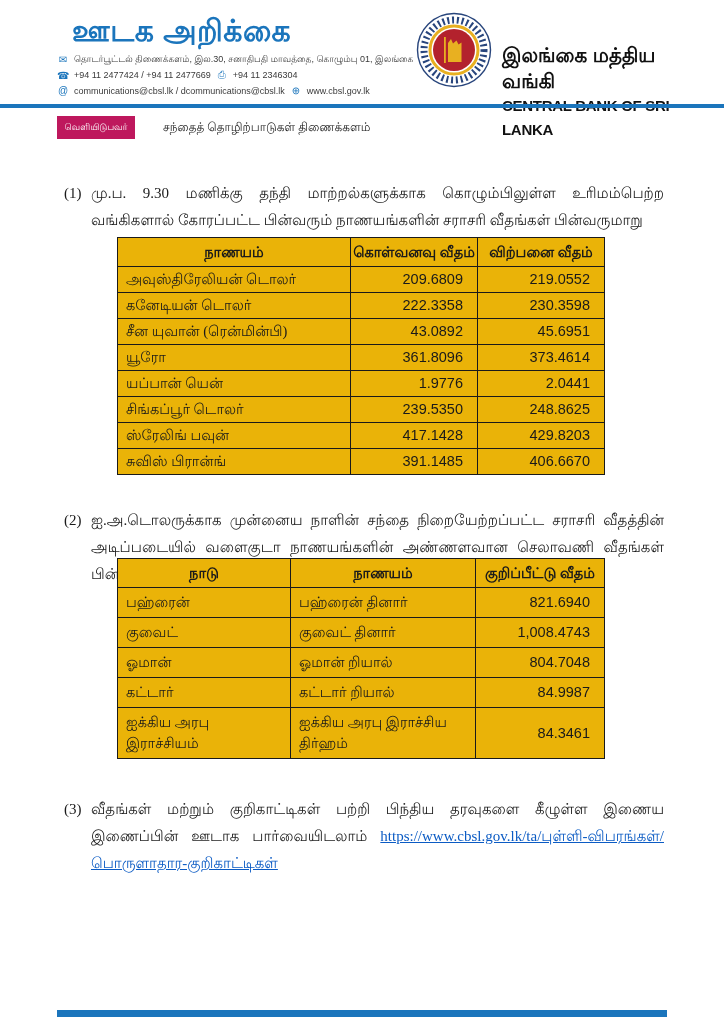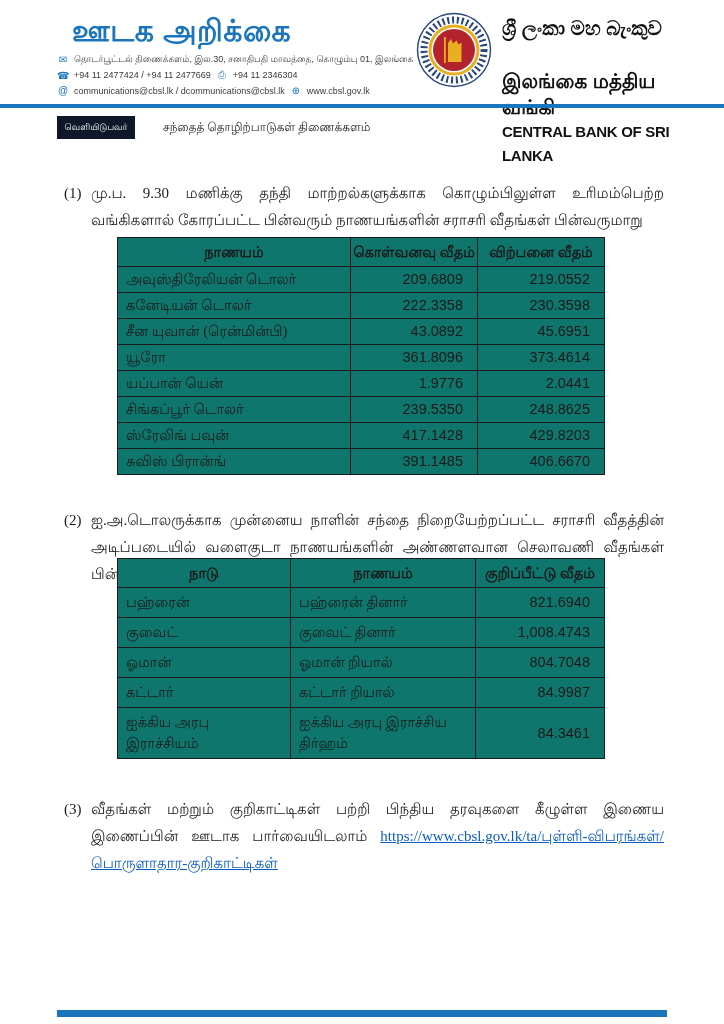--- a/index.html
+++ b/index.html
@@ -21,33 +21,33 @@
   .seal { position:absolute; left:416px; top:12px; width:76px; height:76px; }
   .bank-names { position:absolute; left:502px; top:15px; width:200px; color:#111; }
   .bank-si { font-size:20px; font-weight:bold; line-height:26px; font-family:"Liberation Sans", sans-serif; }
   .bank-ta { font-size:20px; font-weight:bold; line-height:26px; font-family:"Liberation Sans", sans-serif;margin-top:27px; }
   .bank-en { font-size:15px; font-weight:800; line-height:24px; letter-spacing:-0.3px; font-family:"Liberation Sans", sans-serif; }
   .rule { position:absolute; left:0; top:104px; width:724px; height:4px; background:#1b75bc; }
   
   .meta { position:absolute; left:57px; top:116px; }
   .meta-row { display:flex; align-items:center; margin-bottom:6px; }
   .chip {
-    width:78px; height:23px; background:#0f172a; color:#fff;
+    width:78px; height:23px; background:#be185d; color:#fff;
     font-family:"Liberation Sans", sans-serif; font-size:9px;
     display:flex; align-items:center; justify-content:center;
   }
   .meta-val { margin-left:28px; font-size:12px; }
   
   .para { position:absolute; left:64px; display:flex; width:600px; }
   .para-num { width:27px; flex:none; font-size:15px; line-height:27px; }
   .para-text { width:573px; font-size:15px; line-height:27px; text-align:justify; }
   .para1 { top:180px; } .para2 { top:507px; } .para3 { top:796px; }
   a.doc-link { color:#0b5bc4; text-decoration:underline; }
   
-  table { position:absolute; left:117px; border-collapse:collapse; table-layout:fixed; width:487px; background:#0f766e; }
+  table { position:absolute; left:117px; border-collapse:collapse; table-layout:fixed; width:487px; background:#eab308; }
   th, td { border:1px solid #1a1a1a; font-size:14.5px; vertical-align:middle; }
   th { font-weight:bold; text-align:center; padding:4px 2px; line-height:20px; }
   .t1 { top:237px; }
   .t1 th:nth-child(1){ width:233px; } .t1 th:nth-child(2){ width:127px; } .t1 th:nth-child(3){ width:127px; }
   .t1 td { padding:2px 8px; line-height:21px; }
   .t1 td:nth-child(2), .t1 td:nth-child(3) { text-align:right; padding-right:14px; font-family:"Liberation Sans", sans-serif; }
   .t2 { top:558px; }
   .t2 th:nth-child(1){ width:173px; } .t2 th:nth-child(2){ width:185px; } .t2 th:nth-child(3){ width:129px; }
   .t2 td { padding:4px 8px; line-height:21px; }
   .t2 td:nth-child(3) { text-align:right; padding-right:14px; font-family:"Liberation Sans", sans-serif; }
@@ -83,21 +83,20 @@
   <svg class="seal" viewBox="0 0 76 76">
     <circle cx="38" cy="38" r="36.5" fill="#ffffff" stroke="#28457c" stroke-width="1.4"></circle>
     <circle cx="38" cy="38" r="30" fill="none" stroke="#28457c" stroke-width="7" stroke-dasharray="2 2.8"></circle>
     <circle cx="38" cy="38" r="24" fill="none" stroke="#e8b021" stroke-width="3"></circle>
     <circle cx="38" cy="38" r="21" fill="#b3222d"></circle>
     <rect x="28" y="25" width="1.8" height="26" fill="#e8b021"></rect>
     <path d="M32 50 L32 31 L35 27 L37 31.5 L40.5 28.5 L42.5 32.5 L45.5 30.5 L45.5 50 Z" fill="#e8b021"></path>
   </svg>
 
   <div class="bank-names">
-    <div class="bank-si">ශ්‍රී ලංකා මහ බැංකුව</div>
     <div class="bank-ta">இலங்கை மத்திய வங்கி</div>
     <div class="bank-en">CENTRAL BANK OF SRI LANKA</div>
   </div>
 
   <div class="rule"></div>
 
   <div class="meta">
     <div class="meta-row">
       <span class="chip">வெளியிடுபவர்</span>
       <span class="meta-val">சந்தைத் தொழிற்பாடுகள் திணைக்களம்</span>

